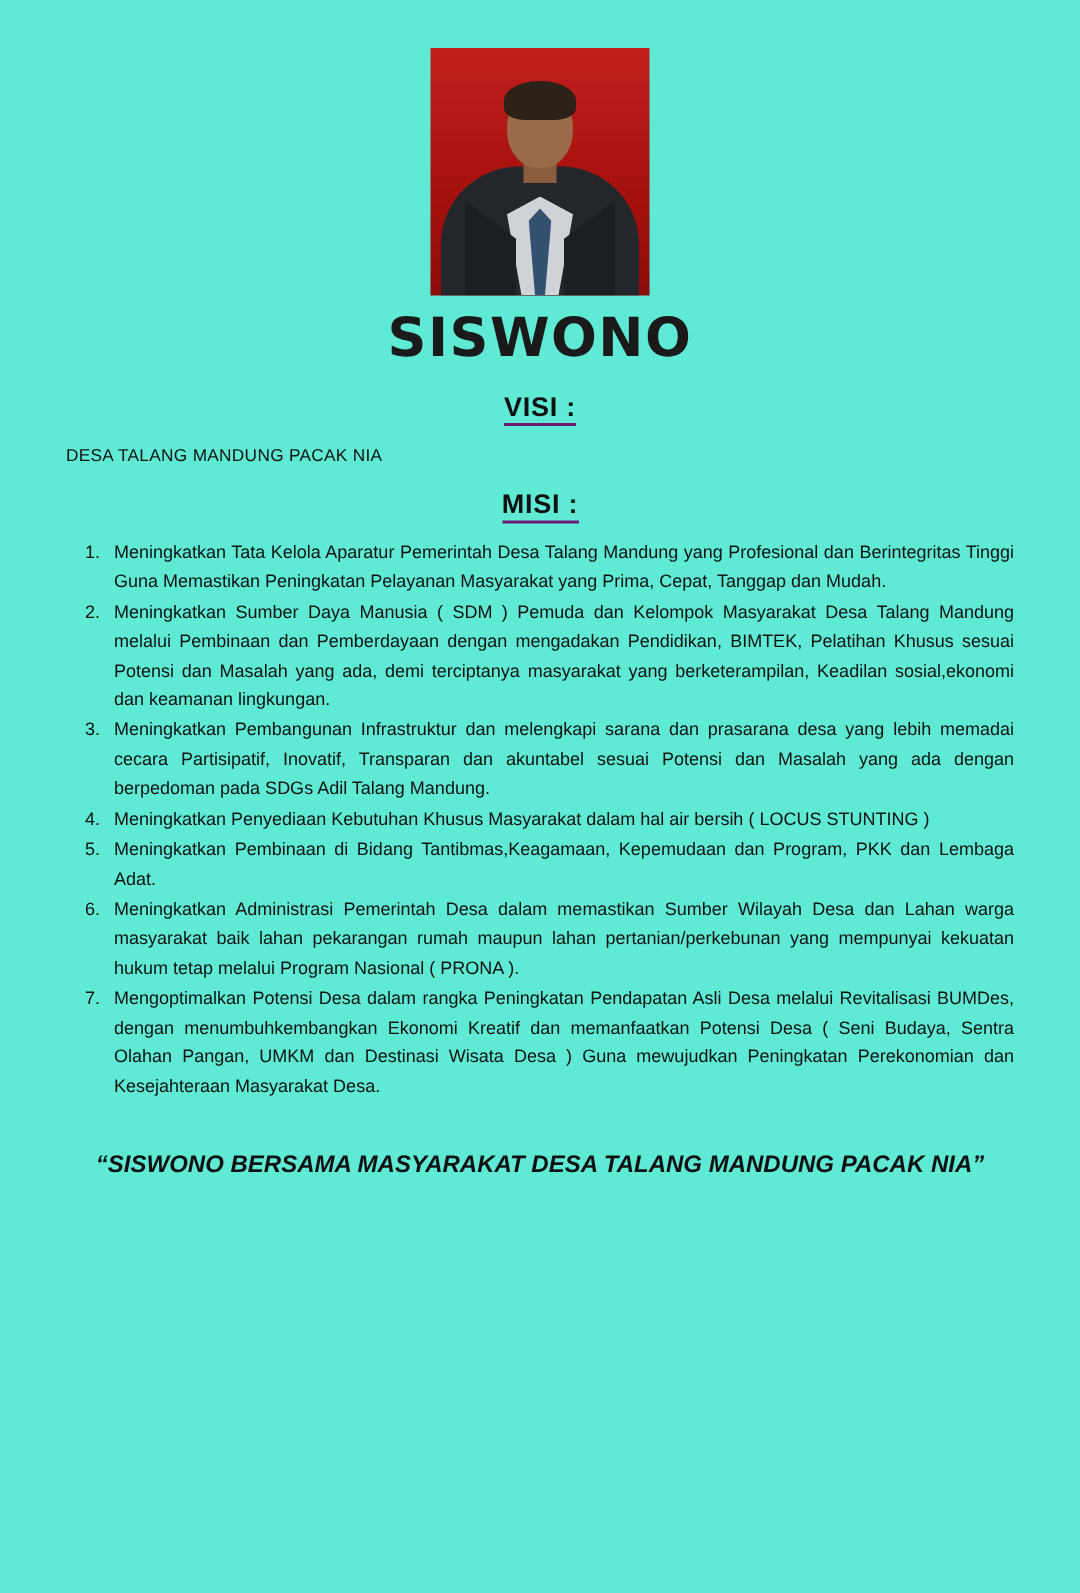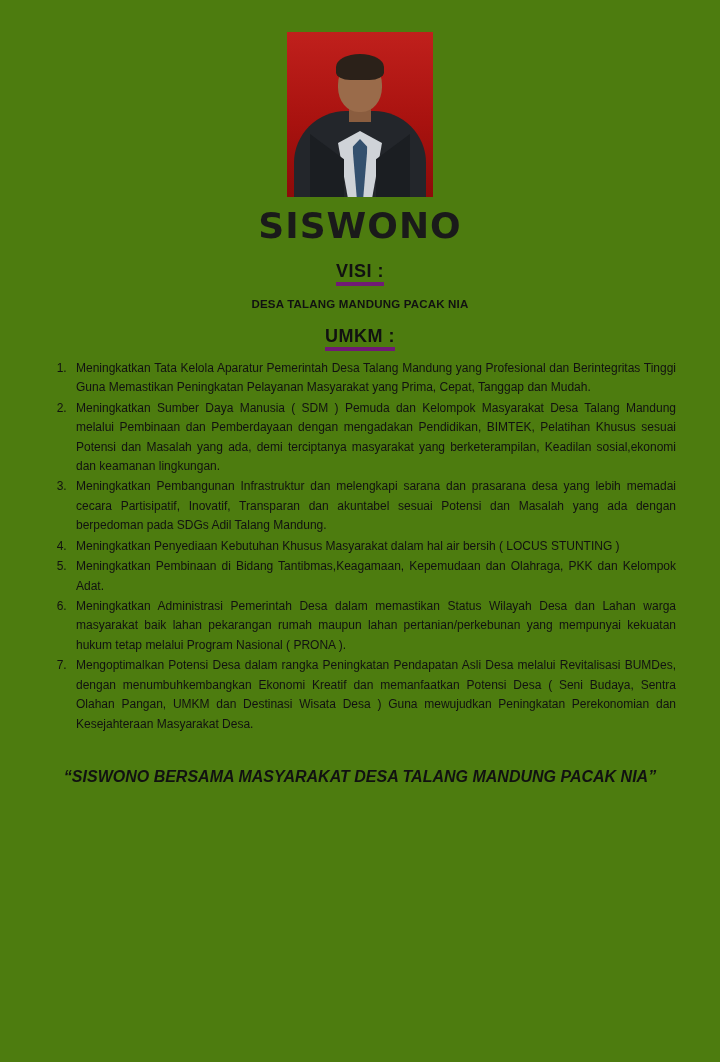--- a/index.html
+++ b/index.html
@@ -8,21 +8,21 @@
     background: #d8d8d8;
   }
   body {
     font-family: "Liberation Sans", sans-serif;
   }
   .page {
     position: relative;
     width: 720px;
     height: 1062px;
     margin: 0 auto;
-    background: #4d7c0f;
+    background: #5eead4;
     box-sizing: border-box;
     padding: 26px 44px 20px 44px;
     overflow: hidden;
   }
   .photo-wrap {
     display: flex;
     justify-content: center;
     margin-top: 6px;
   }
   .photo {
@@ -121,26 +121,25 @@
   }
   .section-title {
     text-align: center;
     font-weight: 700;
     font-size: 18px;
     color: #111;
     margin: 16px 0 0 0;
     letter-spacing: .5px;
   }
   .section-title span {
-    border-bottom: 4px solid #701a75;
+    border-bottom: 2px solid #701a75;
     padding-bottom: 1px;
   }
   .visi-line {
-    text-align: center;
-    font-weight: 700;
+    font-weight: 400;
     font-size: 11.5px;
     color: #111;
     margin-top: 16px;
     letter-spacing: .2px;
   }
   .visi-sub {
     text-align: center;
     font-weight: 700;
     font-style: italic;
     font-size: 12.5px;
@@ -194,28 +193,28 @@
 
   <h1 class="name">SISWONO</h1>
 
   <div class="section-title">
     <span>VISI :</span>
   </div>
 
   <div class="visi-line">DESA TALANG MANDUNG PACAK NIA</div>
 
   <div class="section-title misi-title">
-    <span>UMKM :</span>
+    <span>MISI :</span>
   </div>
 
   <ol class="misi">
     <li>Meningkatkan Tata Kelola Aparatur Pemerintah Desa Talang Mandung yang Profesional dan Berintegritas Tinggi Guna Memastikan Peningkatan Pelayanan Masyarakat yang Prima, Cepat, Tanggap dan Mudah.</li>
     <li>Meningkatkan Sumber Daya Manusia ( SDM ) Pemuda dan Kelompok Masyarakat Desa Talang Mandung melalui Pembinaan dan Pemberdayaan dengan mengadakan Pendidikan, BIMTEK, Pelatihan Khusus sesuai Potensi dan Masalah yang ada, demi terciptanya masyarakat yang berketerampilan, Keadilan sosial,ekonomi dan keamanan lingkungan.</li>
     <li>Meningkatkan Pembangunan Infrastruktur dan melengkapi sarana dan prasarana desa yang lebih memadai cecara Partisipatif, Inovatif, Transparan dan akuntabel sesuai Potensi dan Masalah yang ada dengan berpedoman pada SDGs Adil Talang Mandung.</li>
     <li>Meningkatkan Penyediaan Kebutuhan Khusus Masyarakat dalam hal air bersih ( LOCUS STUNTING )</li>
-    <li>Meningkatkan Pembinaan di Bidang Tantibmas,Keagamaan, Kepemudaan dan Olahraga, PKK dan Kelompok Adat.</li>
-    <li>Meningkatkan  Administrasi Pemerintah Desa dalam memastikan Status Wilayah Desa dan Lahan warga masyarakat baik lahan pekarangan rumah maupun lahan pertanian/perkebunan yang mempunyai kekuatan hukum tetap melalui Program Nasional ( PRONA ).</li>
+    <li>Meningkatkan Pembinaan di Bidang Tantibmas,Keagamaan, Kepemudaan dan Program, PKK dan Lembaga Adat.</li>
+    <li>Meningkatkan  Administrasi Pemerintah Desa dalam memastikan Sumber Wilayah Desa dan Lahan warga masyarakat baik lahan pekarangan rumah maupun lahan pertanian/perkebunan yang mempunyai kekuatan hukum tetap melalui Program Nasional ( PRONA ).</li>
     <li>Mengoptimalkan Potensi Desa dalam rangka Peningkatan Pendapatan Asli Desa melalui Revitalisasi BUMDes, dengan menumbuhkembangkan Ekonomi Kreatif dan memanfaatkan Potensi Desa ( Seni Budaya, Sentra Olahan Pangan, UMKM dan Destinasi Wisata Desa )   Guna mewujudkan Peningkatan Perekonomian dan Kesejahteraan Masyarakat Desa.</li>
   </ol>
 
   <div class="closing">“SISWONO BERSAMA MASYARAKAT DESA TALANG MANDUNG PACAK NIA”</div>
 
 </div>
 
 </body></html>

